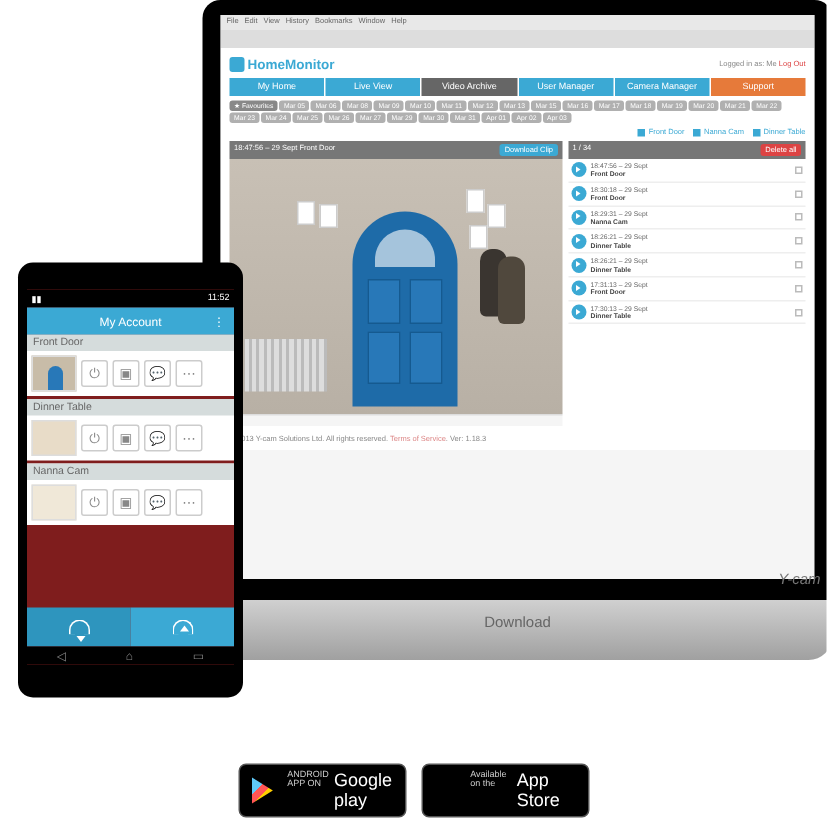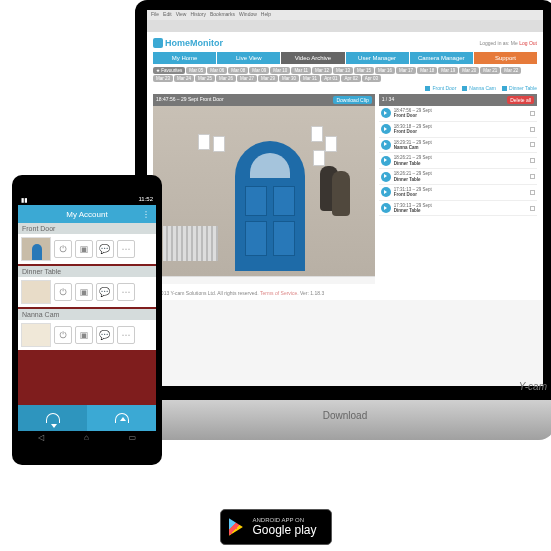--- a/index.html
+++ b/index.html
@@ -84,21 +84,21 @@
 .ba-icon::after { content: ''; position: absolute; bottom: -5px; left: 4px; border-top: 4px solid #fff; border-left: 3px solid transparent; border-right: 3px solid transparent; }
 .ba-icon.up::after { border-top: none; border-bottom: 4px solid #fff; bottom: 2px; }
 .nav-bar { position: absolute; bottom: 0; left: 0; right: 0; height: 12px; background: #000; display: flex; justify-content: space-around; align-items: center; color: #888; font-size: 8px; }
 
 
 .badges { position: absolute; bottom: 6px; left: 50%; transform: translateX(-50%); display: flex; gap: 10px; }
 .badge { background: #000; color: #fff; width: 112px; height: 36px; border-radius: 5px; display: flex; align-items: center; gap: 6px; padding: 0 8px; border: 1px solid #555; }
 .badge-icon { width: 18px; height: 18px; flex-shrink: 0; }
 .gp-icon { background: linear-gradient(135deg, #5fc9f8 0%, #5fc9f8 33%, #ff5555 33%, #ff5555 50%, #ffce00 50%, #ffce00 66%, #7ed321 66%); clip-path: polygon(0 0, 80% 50%, 0 100%); }
 .as-icon { color: #fff; font-size: 18px; line-height: 1; }
-.badge-text { display: flex; flex-direction: column; line-height: 1.1; }
+.badge-text { display: flex; flex-direction: row; line-height: 1.1; }
 .badge-small { font-size: 6px; color: #ccc; }
 .badge-big { font-size: 12px; }
 </style>
 </head>
 <body>
 
 <div class="macbook">
   <div class="mac-screen">
     <div class="mac-display">
       <div class="mac-menubar" id="mac-menu">
@@ -310,13 +310,20 @@
 </div>
 
 <div class="badges">
   <a class="badge">
     <div class="badge-icon gp-icon"></div>
     <div class="badge-text">
       <span class="badge-small">ANDROID APP ON</span>
       <span class="badge-big">Google play</span>
     </div>
   </a>
+  <a class="badge">
+    <div class="badge-icon as-icon"></div>
+    <div class="badge-text">
+      <span class="badge-small">Available on the</span>
+      <span class="badge-big">App Store</span>
+    </div>
+  </a>
 </div>
 
 </body></html>

